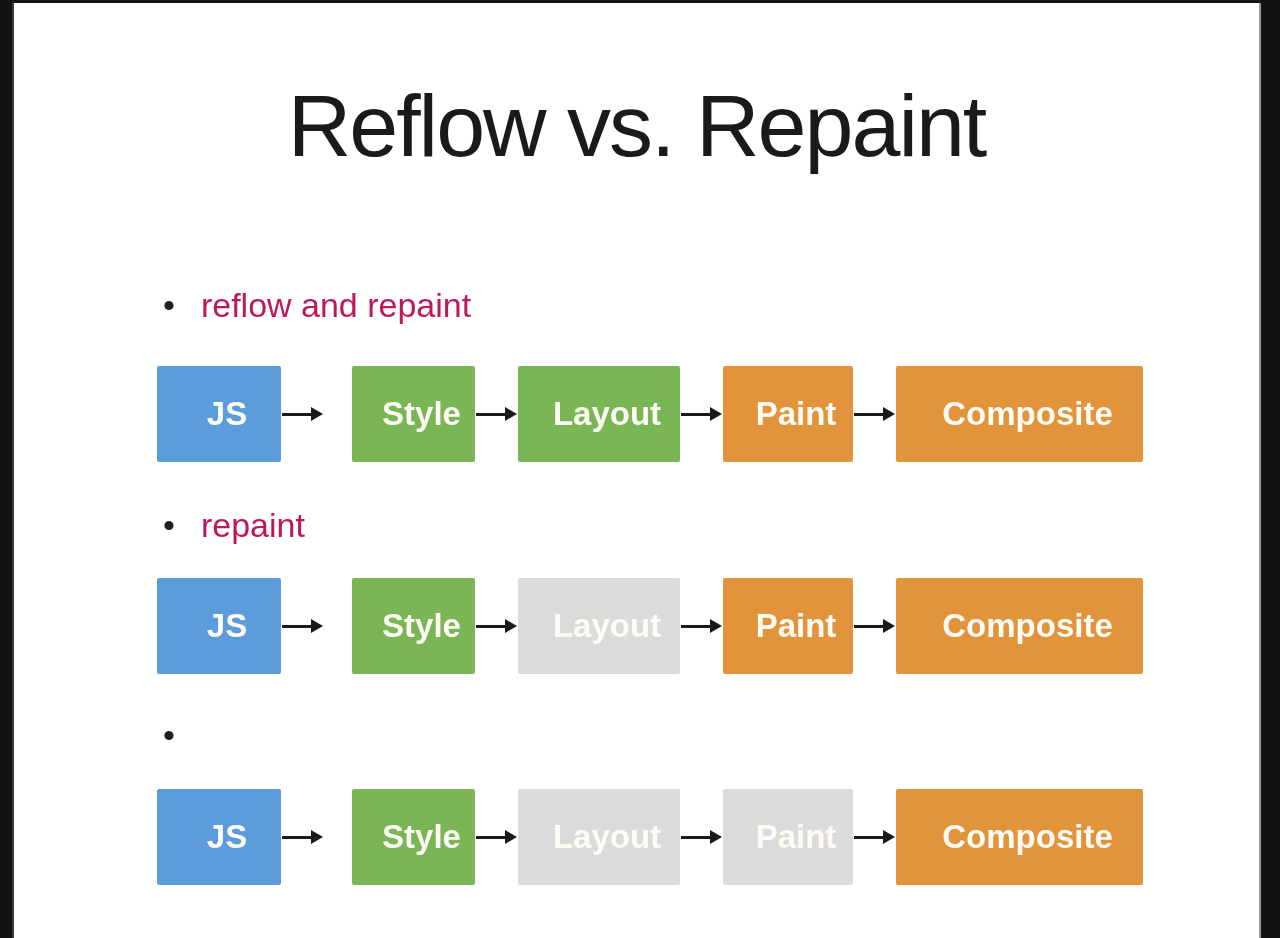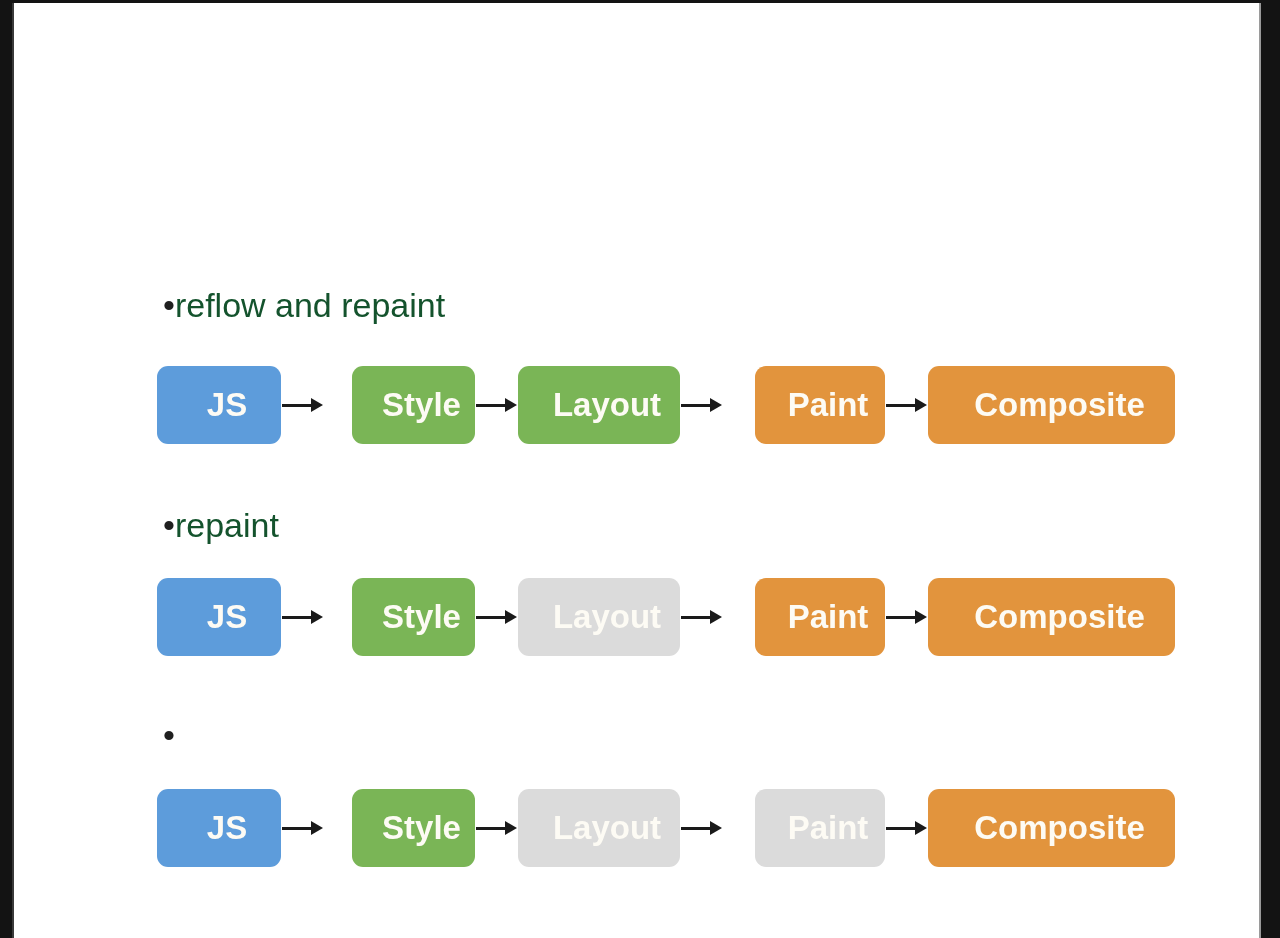--- a/index.html
+++ b/index.html
@@ -5,41 +5,42 @@
   * { margin:0; padding:0; box-sizing:border-box; }
   html,body { width:1280px; height:938px; }
   body { font-family:"Liberation Sans","DejaVu Sans",sans-serif; }
   .canvas { position:relative; width:1280px; height:938px; background:#131313; overflow:hidden; }
   .slide  { position:absolute; left:12px; top:3px; width:1249px; height:935px;
             background:#ffffff; box-shadow: inset 2px 0 0 #3a3a3a, inset -2px 0 0 #9a9a9a; }
   .title  { position:absolute; top:72px; left:0; width:100%; text-align:center;
             font-size:88px; font-weight:400; letter-spacing:-2px; color:#1a1a1a; }
   .bullet-line { position:absolute; left:151px; display:flex; align-items:baseline; }
   .dot    { font-size:34px; color:#1f1f1f; line-height:1.2; }
-  .bullet-label { font-size:34px; color:#14532d; line-height:1.2; }
+  .bullet-label { font-size:34px; color:#be185d; margin-left:26px; line-height:1.2; }
   .flow   { position:absolute; left:145px; display:flex; align-items:center; }
-  .stage  { height:78px; display:flex; align-items:center; justify-content:center;
-            border-radius:11px;padding-left:16px; }
+  .stage  { height:96px; display:flex; align-items:center; justify-content:center;
+            border-radius:2px;padding-left:16px; }
   .stage span { color:#fdfbf4; font-weight:bold; font-size:33px; }
   .w-js{width:124px;} .w-style{width:123px;margin-left:28px;} .w-layout{width:162px;}
-  .w-paint{width:130px;margin-left:32px;} .w-composite{width:247px;text-align:right;}
+  .w-paint{width:130px;} .w-composite{width:247px;text-align:right;}
   .arrow  { width:43px; height:16px; display:flex; align-items:center; padding:0 1px; }
   .arrow .line { flex:1; height:3px; background:#1a1a1a; }
   .arrow::after { content:""; width:0; height:0; border-left:12px solid #1a1a1a;
                   border-top:7px solid transparent; border-bottom:7px solid transparent; }
   .b1{top:282px;} .f1{top:363px;}
   .b2{top:502px;} .f2{top:575px;}
   .b3{top:712px;} .f3{top:786px;}
 </style>
 </head>
 <body>
 
 <div class="canvas">
   <div class="slide">
 
+    <div class="title">Reflow vs. Repaint</div>
 
     <div class="bullet-line b1">
       <span class="dot">•</span>
       <span class="bullet-label">reflow and repaint</span>
     </div>
     <div class="flow f1">
       <div class="stage w-js" style="background-color: rgb(93, 156, 219);">
           <span>JS</span>
         </div>
       <div class="arrow">

